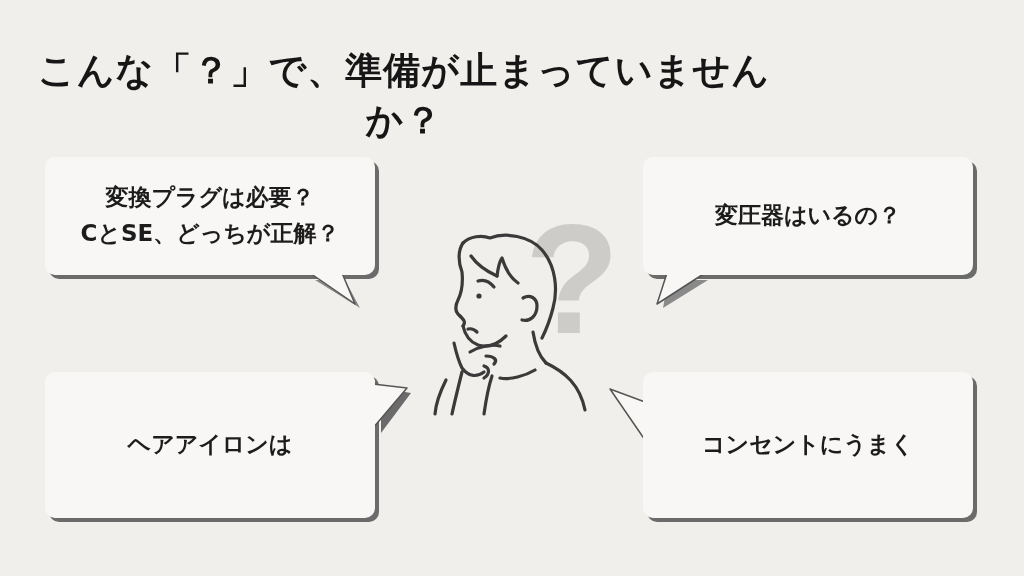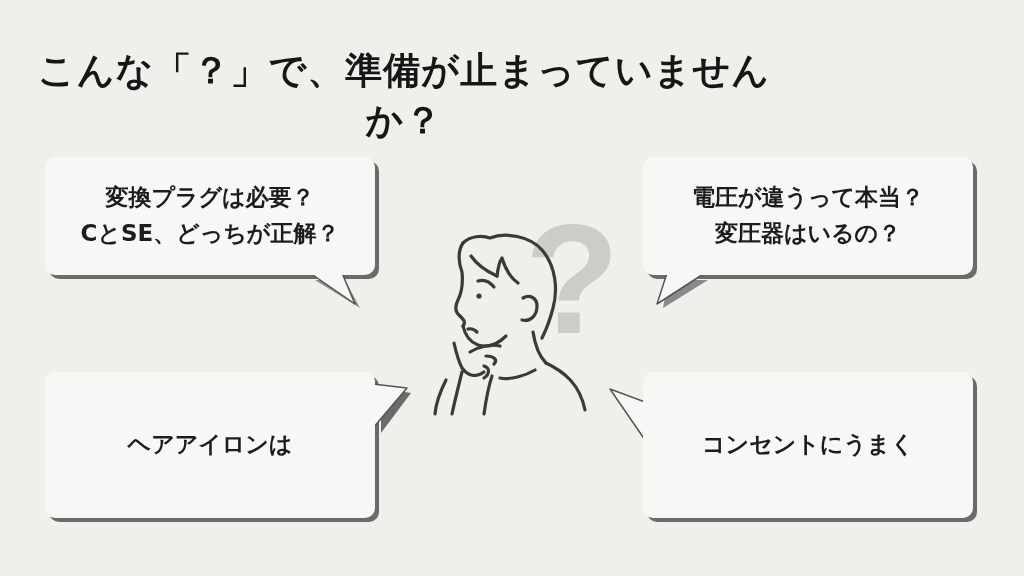--- a/index.html
+++ b/index.html
@@ -82,21 +82,20 @@
 
 <div class="bubble" id="b-tl">
   <div>
     <span class="line">変換プラグは必要？</span>
     <span class="line">CとSE、どっちが正解？</span>
   </div>
 </div>
 
 <div class="bubble" id="b-tr">
   <div>
-    <span class="line">電圧が違うって本当？</span>
     <span class="line">変圧器はいるの？</span>
   </div>
 </div>
 
 <div class="bubble" id="b-bl">
   <div>
     <span class="line">ヘアアイロンは</span>
   </div>
 </div>
 

